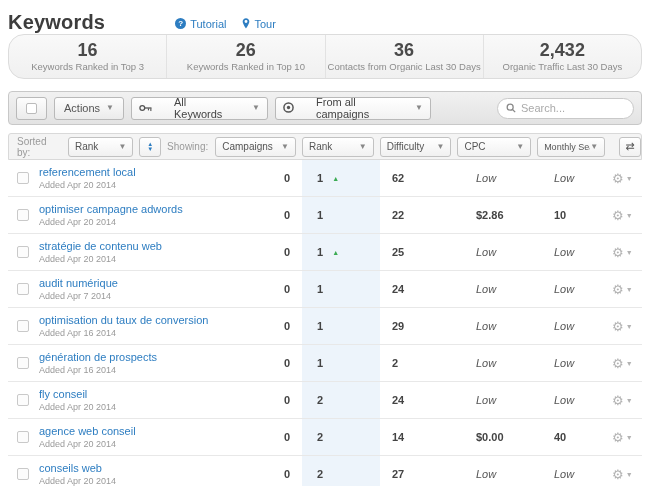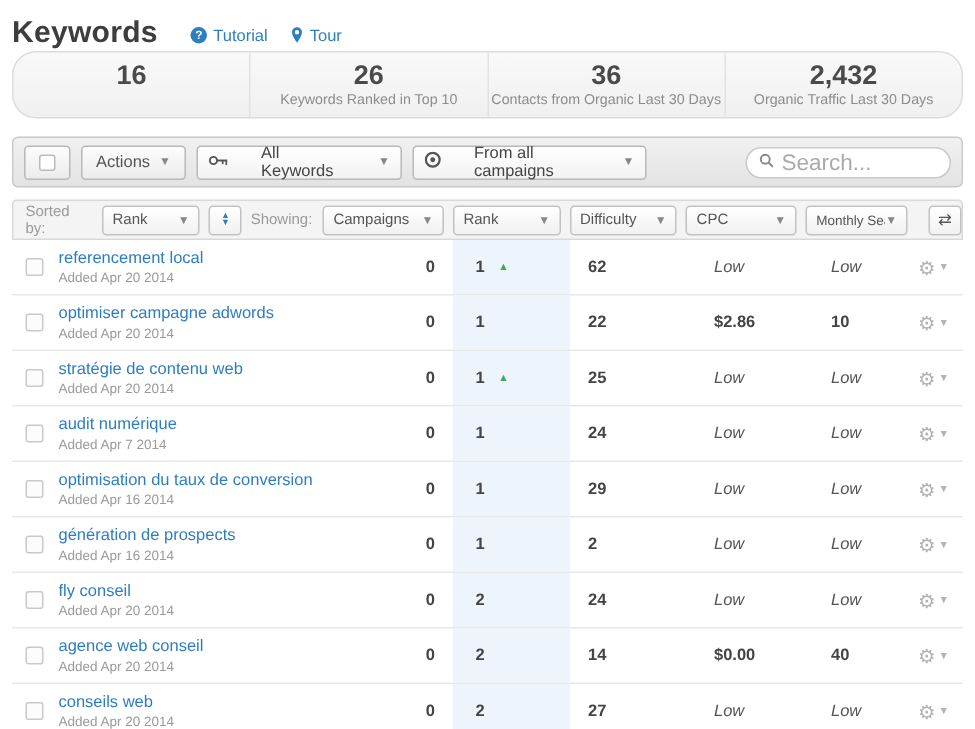--- a/index.html
+++ b/index.html
@@ -1,21 +1,21 @@
 <!DOCTYPE html>
 <html><head>
 <meta charset="utf-8">
 <style>
   * { margin:0; padding:0; box-sizing:border-box; }
   html,body { width:650px; height:486px; overflow:hidden; background:#fff;
     font-family:"Liberation Sans", sans-serif; }
   .wrap { margin:0 8px; }
 
   
-  .page-head { display:flex; align-items:center; padding-top:14px; height:30px; }
+  .page-head { display:flex; align-items:center; padding-top:14px; height:30px;gap:48px; }
   .page-title { font-size:20px; font-weight:bold; color:#3d3d3d; letter-spacing:.2px; }
   .head-links { display:flex; align-items:center; gap:16px; margin-left:22px; padding-top:3px; }
   .head-link { display:flex; align-items:center; gap:4px; font-size:11px; color:#2d7dc1; cursor:pointer; }
   .info-circle { width:11px; height:11px; border-radius:50%; background:#2d7dc1; color:#fff;
     font-size:8px; font-weight:bold; display:flex; align-items:center; justify-content:center; }
   .pin svg { display:block; }
 
   
   .stats { display:flex; margin-top:4px; height:45px; border:1px solid #dcdcdc; border-radius:16px;
     background:linear-gradient(#f9f9f9,#f0f0f0); }
@@ -34,21 +34,21 @@
   .caret { font-size:8px; color:#888; line-height:1; }
   .sel { display:flex; align-items:center; gap:22px; height:23px; padding:0 7px; cursor:pointer;
     background:linear-gradient(#ffffff,#f2f2f2); border:1px solid #b9b9b9; border-radius:3px;
     font-size:11px; color:#444; }
   .sel .caret { margin-left:auto; }
   .sel-keywords { width:137px; }
   .sel-campaigns-filter { width:156px; }
   .spacer { flex:1; }
   .search { width:137px; height:21px; border:1px solid #c9c9c9; border-radius:11px; background:#fff;
     display:flex; align-items:center; padding:0 8px; gap:5px; }
-  .search input { border:none; outline:none; width:100%; font-size:15px; color:#555; background:transparent;
+  .search input { border:none; outline:none; width:100%; font-size:11px; color:#555; background:transparent;
     font-family:"Liberation Sans", sans-serif; }
   .search input::placeholder { color:#aaa; }
 
   
   .c-kw { width:207px; } .c-camp { width:87px; } .c-rank { width:78px; }
   .c-diff { width:78px; } .c-cpc { width:80px; } .c-month { width:74px; } .c-act { width:30px; }
 
   
   .filterbar { margin-top:8px; height:27px; display:flex; align-items:center;
     background:#f4f4f4; border:1px solid #d9d9d9; border-radius:3px 3px 0 0; }
@@ -110,20 +110,21 @@
             </svg>
         </span>
         <span>Tour</span>
       </div>
     </div>
   </div>
 
   <div class="stats">
     <div class="stat">
       <div class="stat-value">16</div>
+      <div class="stat-label">Keywords Ranked in Top 3</div>
     </div>
     <div class="stat">
       <div class="stat-value">26</div>
       <div class="stat-label">Keywords Ranked in Top 10</div>
     </div>
     <div class="stat">
       <div class="stat-value">36</div>
       <div class="stat-label">Contacts from Organic Last 30 Days</div>
     </div>
     <div class="stat">

